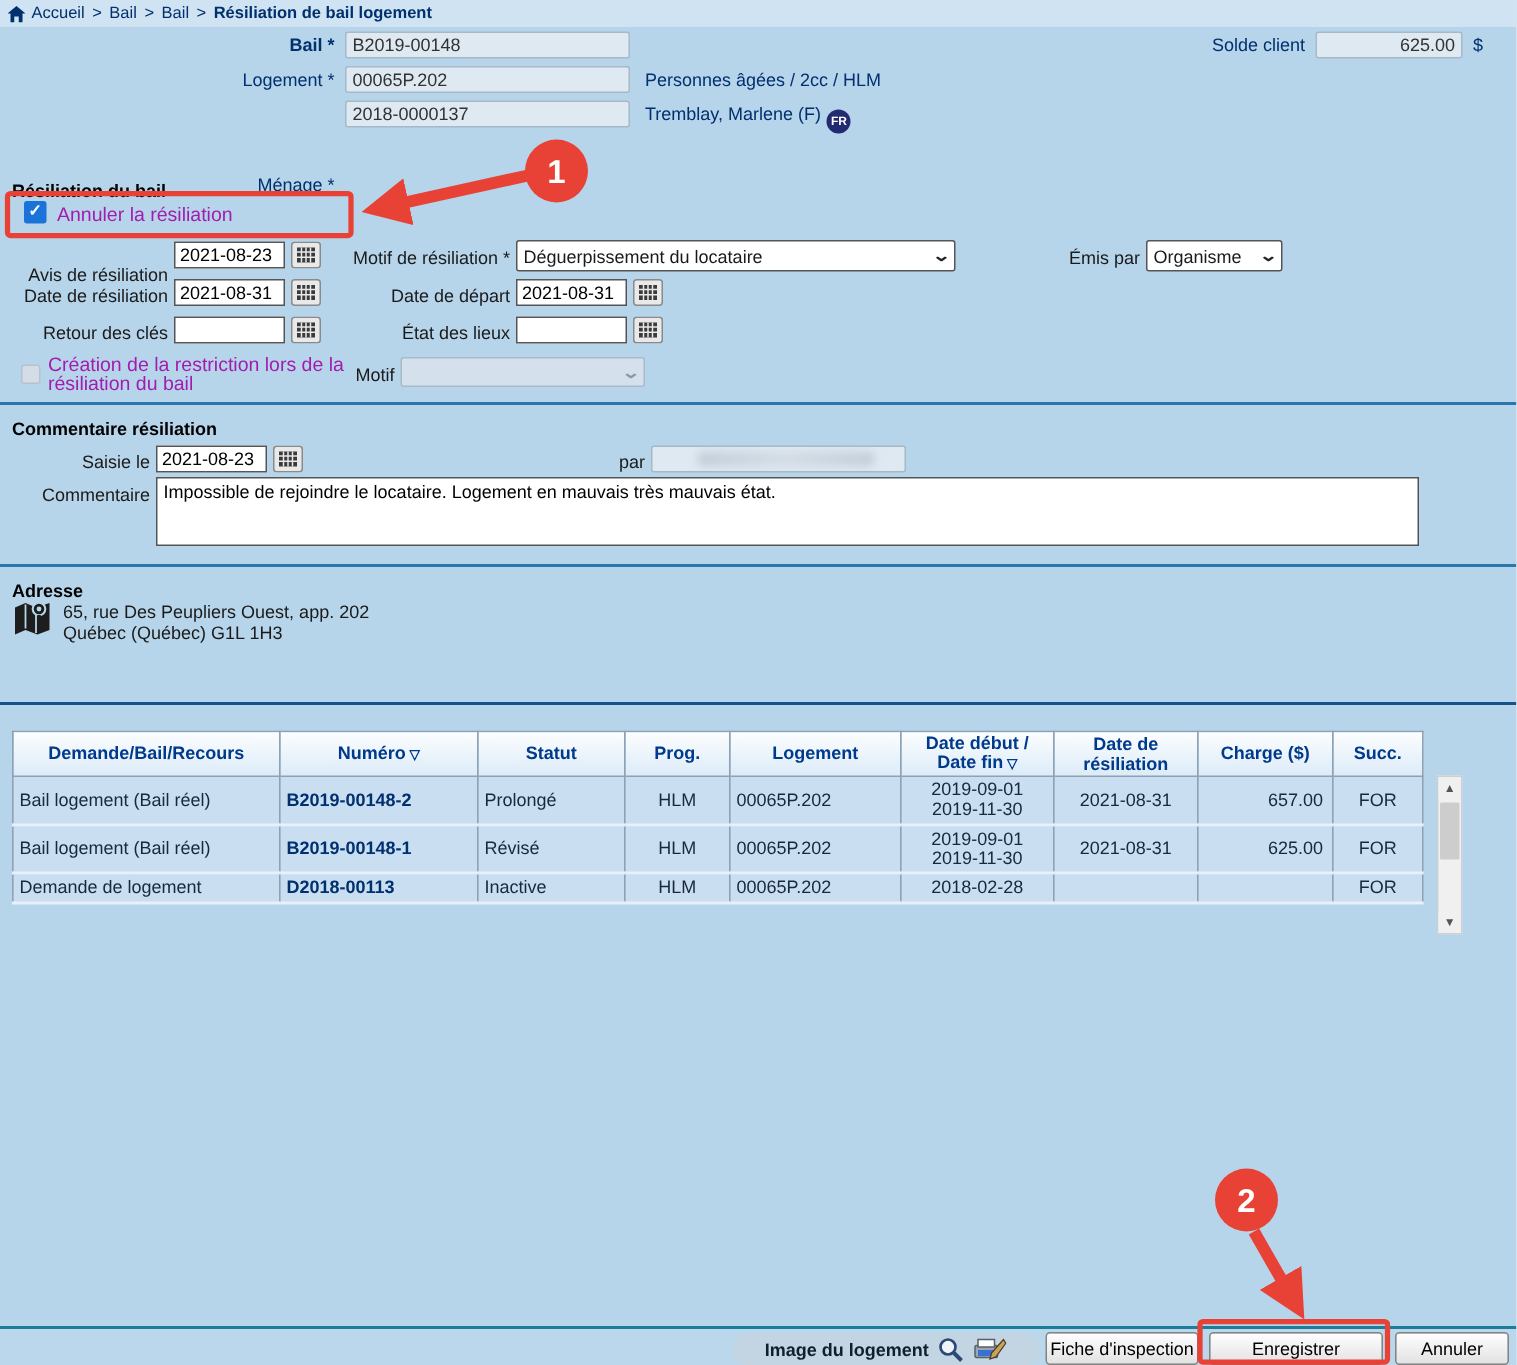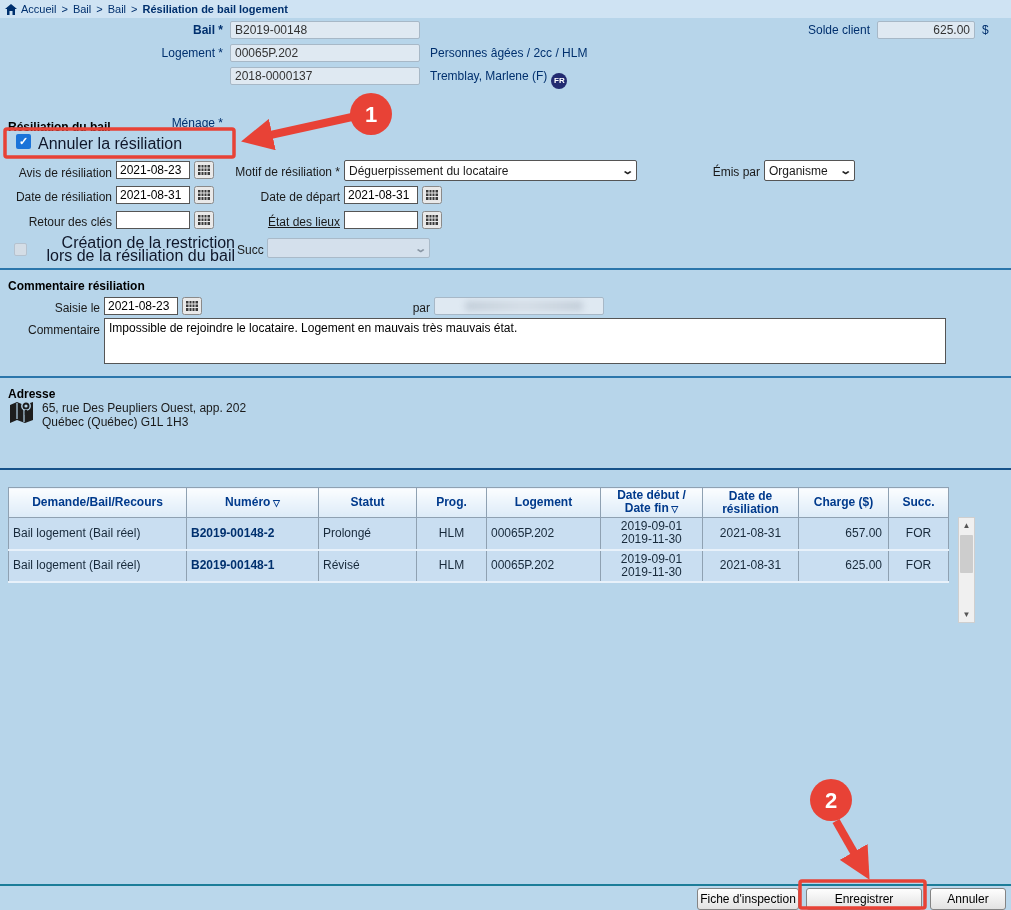--- a/index.html
+++ b/index.html
@@ -29,21 +29,21 @@
   .tabbar{position:absolute; left:0; top:96px; width:1011px; height:21px; border-bottom:2px solid var(--tab-blue); display:flex; gap:3px; padding-left:2px; align-items:flex-end;}
   .tab{background:var(--tab-blue); color:#fff; font-weight:bold; font-size:12px; padding:3px 9px 2px; border-radius:2px 2px 0 0; cursor:pointer; height:19px;}
   .tab.active{background:#f0f0f0; color:#000;}
 
   .sec-title{position:absolute; font-weight:bold; font-size:12px; color:#000;}
 
   
   .cb{position:absolute; width:15px; height:15px; background:var(--cb-blue); border-radius:2px; color:#fff; text-align:center; line-height:15px; font-size:11px; cursor:pointer;}
   .cb.checked::after{content:"✓"; font-weight:bold;}
   .cb.off{background:#d4dde6; border:1px solid #b5c2cf; width:13px; height:13px;}
-  .cb-label{position:absolute; font-size:16px; color:#0f172a; cursor:default;text-align:right;}
+  .cb-label{position:absolute; font-size:13px; color:#a21caf; cursor:default;}
 
   
   .flabel{position:absolute; text-align:right; font-size:12px; color:#1a1a1a;}
   .tinput{position:absolute; background:#fff; border:1px solid #555; font-size:12px; padding:1px 3px; height:18px; font-family:"Liberation Sans",sans-serif;}
   .cal{position:absolute; width:20px; height:18px; cursor:pointer;}
   .select{position:absolute; background:#fff; border:1px solid #555; border-radius:2px; height:21px; display:flex; align-items:center; justify-content:space-between; padding:0 4px; font-size:12px; cursor:pointer;}
   .select .chev{font-weight:bold; color:#222; margin-left:6px; font-size:11px; transform:scaleX(1.4);}
   .select.disabled{background:#d4e0ec; border:1px solid #a9bac9; color:#8a97a5;}
   .select.disabled .chev{color:#8a97a5;}
 
@@ -117,21 +117,21 @@
   <input class="dis-input" style="left: 230px; top: 67px; width: 190px; height: 18px;" disabled="" value="2018-0000137">
   <div class="info-text" style="left:430px; top:69px;">
     <span>Tremblay, Marlene (F)</span><span class="fr-badge">FR</span>
   </div>
 
 
   <div class="sec-title" style="left:8px; top:120px;">Résiliation du bail</div>
   <div class="cb checked" style="left:16px; top:134px;"></div>
   <div class="cb-label" style="left:38px; top:135px;">Annuler la résiliation</div>
 
-  <div class="flabel" style="left:0; top:166px; width:112px;">Avis de résiliation</div>
+  <div class="flabel" style="left:0; top:176px; width:112px;">Avis de résiliation</div>
   <input class="tinput" style="left: 116px; top: 161px; width: 74px;" value="2021-08-23">
   <span class="cal" style="left:194px; top:161px;"><svg width="20" height="18" viewBox="0 0 20 18">
         <rect x="0.5" y="0.5" width="19" height="17" rx="2" fill="#e9e9e9" stroke="#8a8a8a"></rect>
         <rect x="4" y="4" width="12" height="10" fill="#3a3a3a"></rect>
         <path d="M7 4v10M10 4v10M13 4v10M4 7h12M4 10.5h12" stroke="#e9e9e9" stroke-width="1"></path>
       </svg></span>
 
   <div class="flabel" style="left:212px; top:165px; width:128px;">Motif de résiliation *</div>
   <div class="select" style="left:344px; top:160px; width:293px;">
     <span>Déguerpissement du locataire</span>
@@ -161,31 +161,31 @@
       </svg></span>
 
   <div class="flabel" style="left:0; top:215px; width:112px;">Retour des clés</div>
   <input class="tinput" style="left: 116px; top: 211px; width: 74px;" value="">
   <span class="cal" style="left:194px; top:211px;"><svg width="20" height="18" viewBox="0 0 20 18">
         <rect x="0.5" y="0.5" width="19" height="17" rx="2" fill="#e9e9e9" stroke="#8a8a8a"></rect>
         <rect x="4" y="4" width="12" height="10" fill="#3a3a3a"></rect>
         <path d="M7 4v10M10 4v10M13 4v10M4 7h12M4 10.5h12" stroke="#e9e9e9" stroke-width="1"></path>
       </svg></span>
 
-  <div class="flabel" style="left:212px; top:215px; width:128px;text-decoration:underline;">État des lieux</div>
+  <div class="flabel" style="left:212px; top:215px; width:128px;">État des lieux</div>
   <input class="tinput" style="left: 344px; top: 211px; width: 74px;" value="">
   <span class="cal" style="left:422px; top:211px;"><svg width="20" height="18" viewBox="0 0 20 18">
         <rect x="0.5" y="0.5" width="19" height="17" rx="2" fill="#e9e9e9" stroke="#8a8a8a"></rect>
         <rect x="4" y="4" width="12" height="10" fill="#3a3a3a"></rect>
         <path d="M7 4v10M10 4v10M13 4v10M4 7h12M4 10.5h12" stroke="#e9e9e9" stroke-width="1"></path>
       </svg></span>
 
   <div class="cb off" style="left:14px; top:243px;"></div>
   <div class="cb-label" style="left:32px; top:236px; width:203px; line-height:13px;">Création de la restriction lors de la résiliation du bail</div>
-  <div class="flabel" style="left:237px; top:243px; width:26px; text-align:left;">Succ</div>
+  <div class="flabel" style="left:237px; top:243px; width:26px; text-align:left;">Motif</div>
   <div class="select disabled" style="left:267px; top:238px; width:163px; height:20px;">
     <span></span>
     <span class="chev">⌄</span>
   </div>
 
   <div class="sep" style="top:268px;"></div>
 
   <div class="sec-title" style="left:8px; top:279px;">Commentaire résiliation</div>
   <div class="flabel" style="left:0; top:301px; width:100px;">Saisie le</div>
   <input class="tinput" style="left: 104px; top: 297px; width: 74px;" value="2021-08-23">
@@ -265,30 +265,58 @@
             <td>B2019-00148-1</td>
             <td>Révisé</td>
             <td>HLM</td>
             <td>00065P.202</td>
             <td>2019-09-01
 2019-11-30</td>
             <td>2021-08-31</td>
             <td>625.00</td>
             <td>FOR</td>
           </tr>
+          <tr>
+            <td>Demande de logement</td>
+            <td>D2018-00113</td>
+            <td>Inactive</td>
+            <td>HLM</td>
+            <td>00065P.202</td>
+            <td>2018-02-28</td>
+            <td></td>
+            <td></td>
+            <td>FOR</td>
+          </tr>
         </tbody>
     </table>
     <div class="vscroll">
       <div class="sbtn up">▲</div>
       <div class="sthumb"></div>
       <div class="sbtn down">▼</div>
     </div>
   </div>
 
   <div class="footer">
+    <div class="pill">
+      <span class="plabel">Image du logement</span>
+      <span class="icon-btn">
+        <svg width="18" height="17" viewBox="0 0 18 17">
+            <circle cx="7" cy="7" r="5" fill="#eef4fa" stroke="#2a4a75" stroke-width="1.8"></circle>
+            <path d="M10.5 10.5 L16 16" stroke="#2a4a75" stroke-width="2.6"></path>
+          </svg>
+      </span>
+      <span class="icon-btn">
+        <svg width="22" height="17" viewBox="0 0 22 17">
+            <rect x="1" y="6" width="15" height="8" rx="1" fill="#9aa6b2" stroke="#55606a"></rect>
+            <rect x="3" y="2" width="11" height="5" fill="#fff" stroke="#55606a"></rect>
+            <rect x="3" y="9" width="11" height="4" fill="#3b6fd4"></rect>
+            <path d="M20 2 L12 11 L11 15 L15 13.5 L21.5 4.5 Z" fill="#caa25a" stroke="#4a3b20" stroke-width="0.8"></path>
+          </svg>
+      </span>
+    </div>
     <button class="btn" style="left:697px; width:102px;">Fiche d'inspection</button>
     <button class="btn" style="left:806px; width:116px;">Enregistrer</button>
     <button class="btn" style="left:930px; width:76px;">Annuler</button>
   </div>
 
   <svg class="overlay">
     <defs>
       <marker id="ah" markerWidth="4" markerHeight="4" refX="2.6" refY="2" orient="auto">
         <path d="M0 0 L4 2 L0 4 Z" fill="#e84236"></path>
       </marker>

